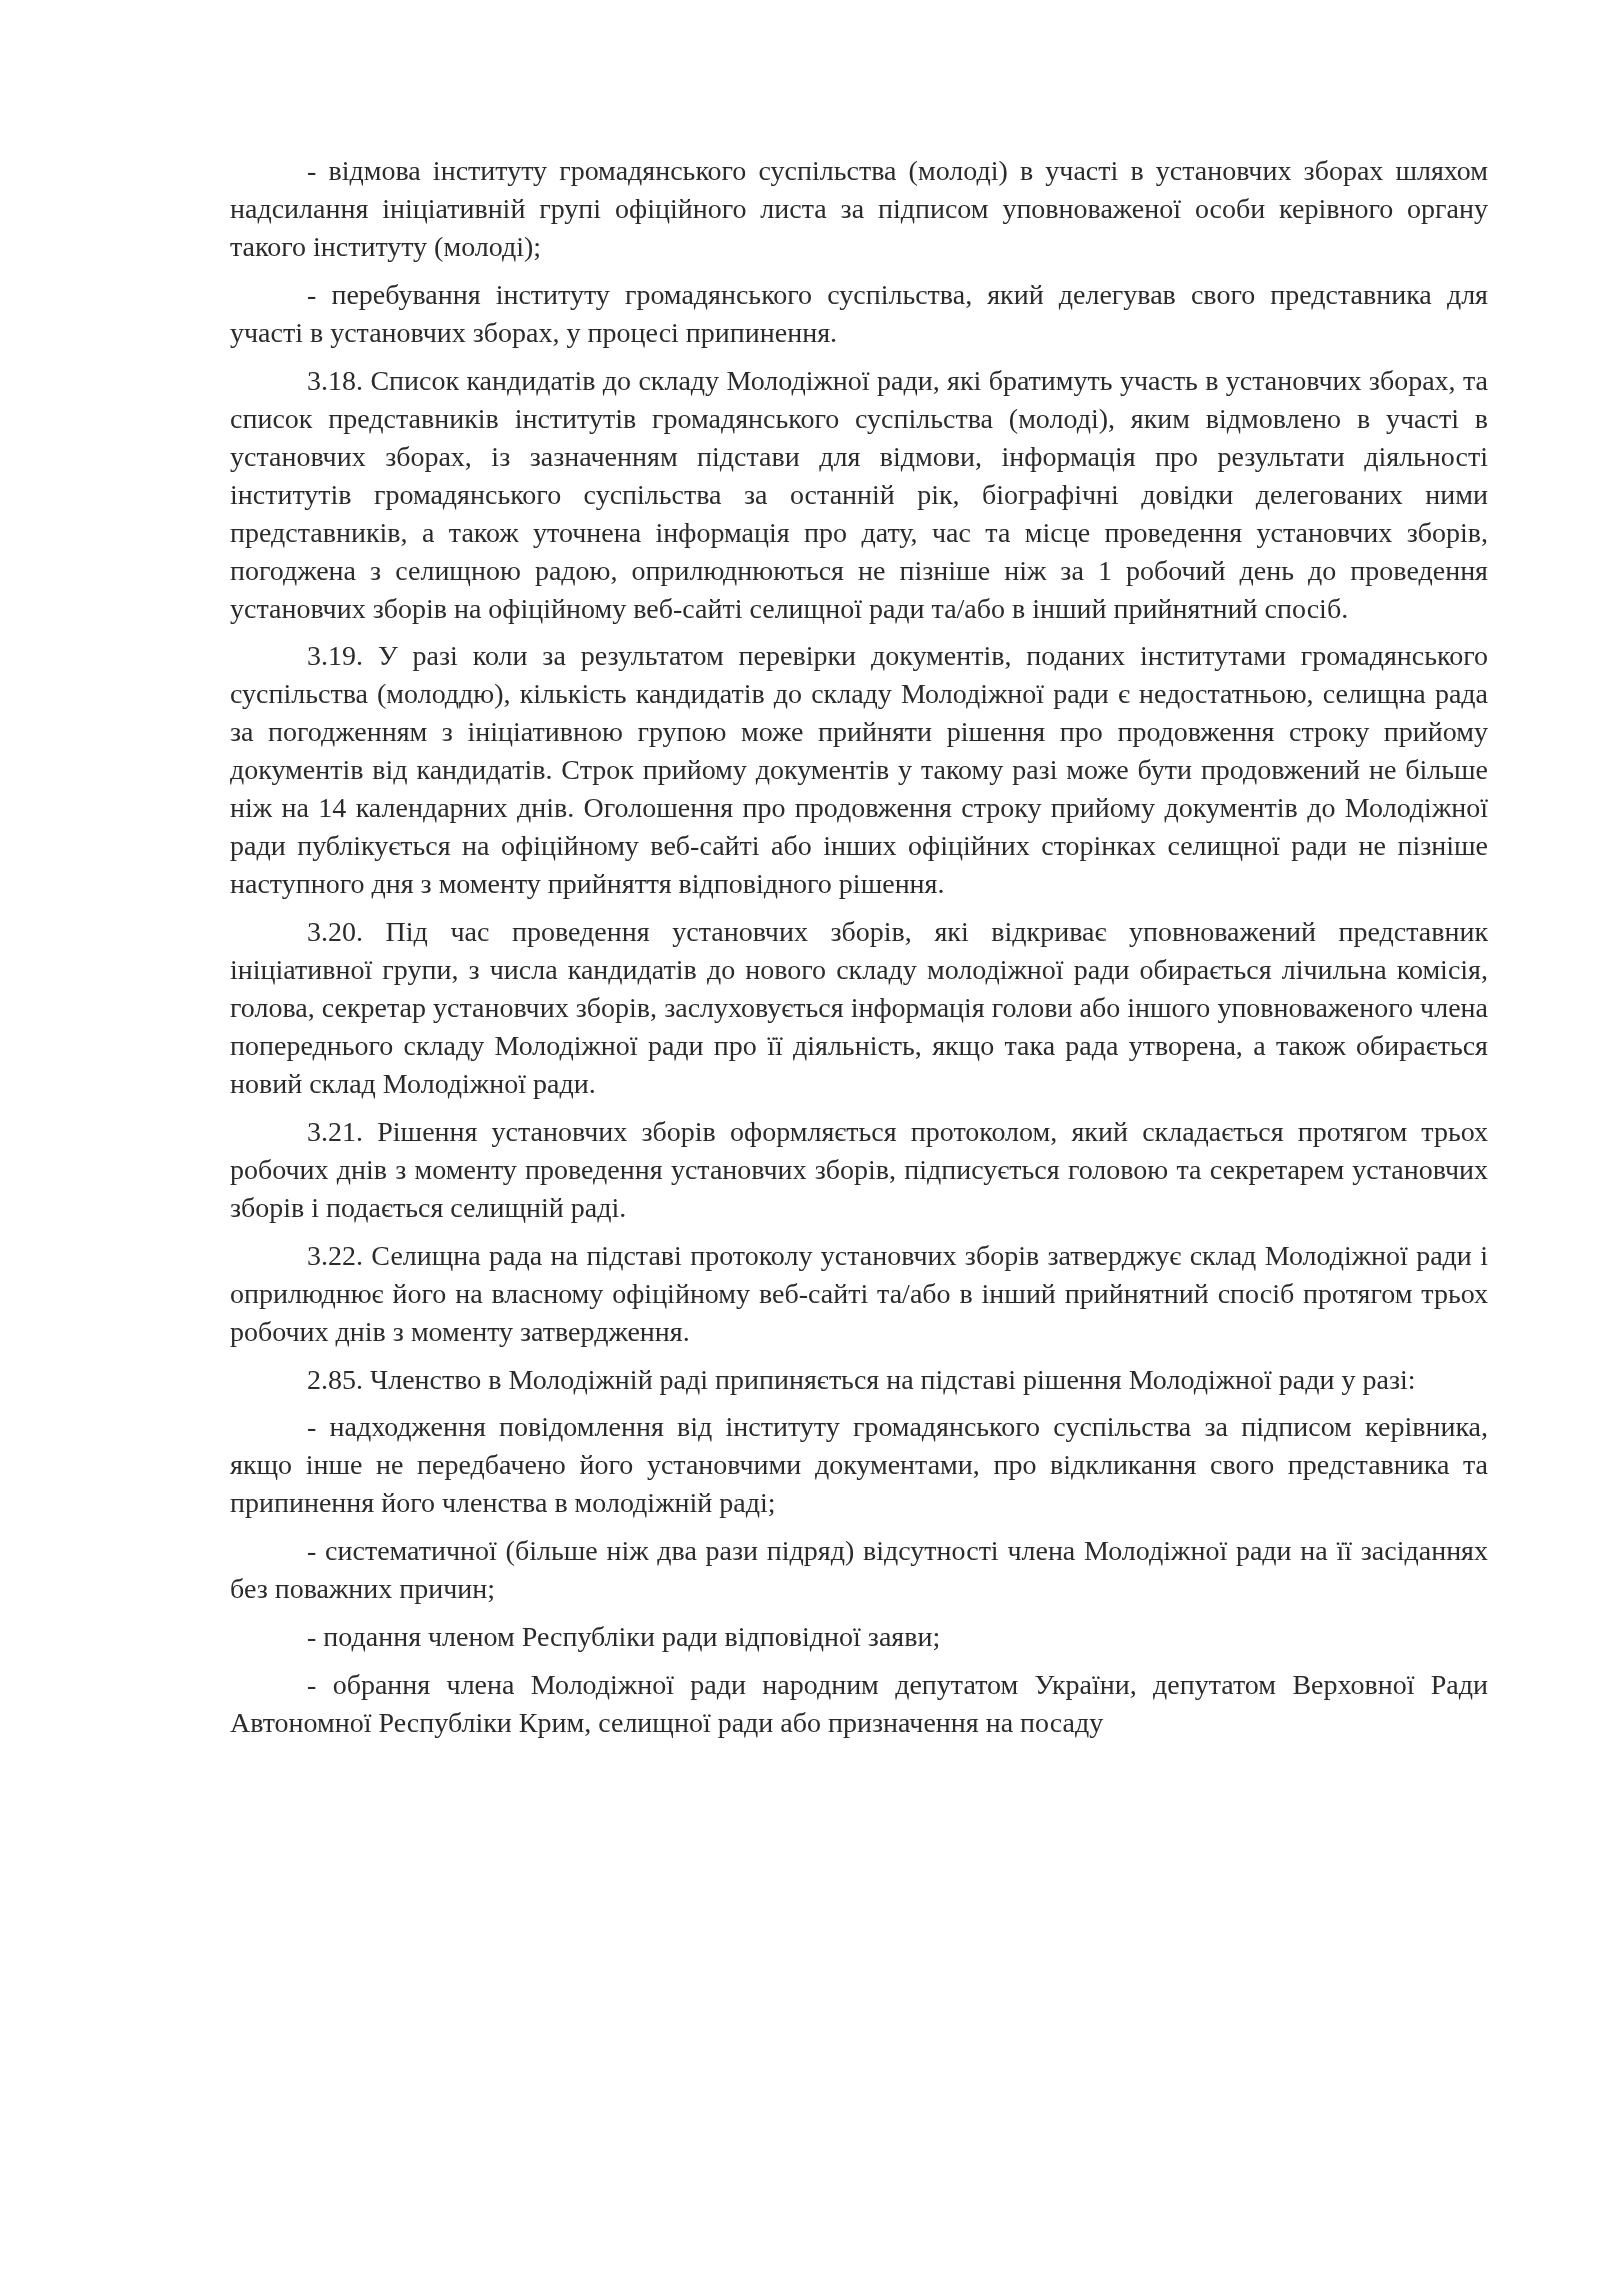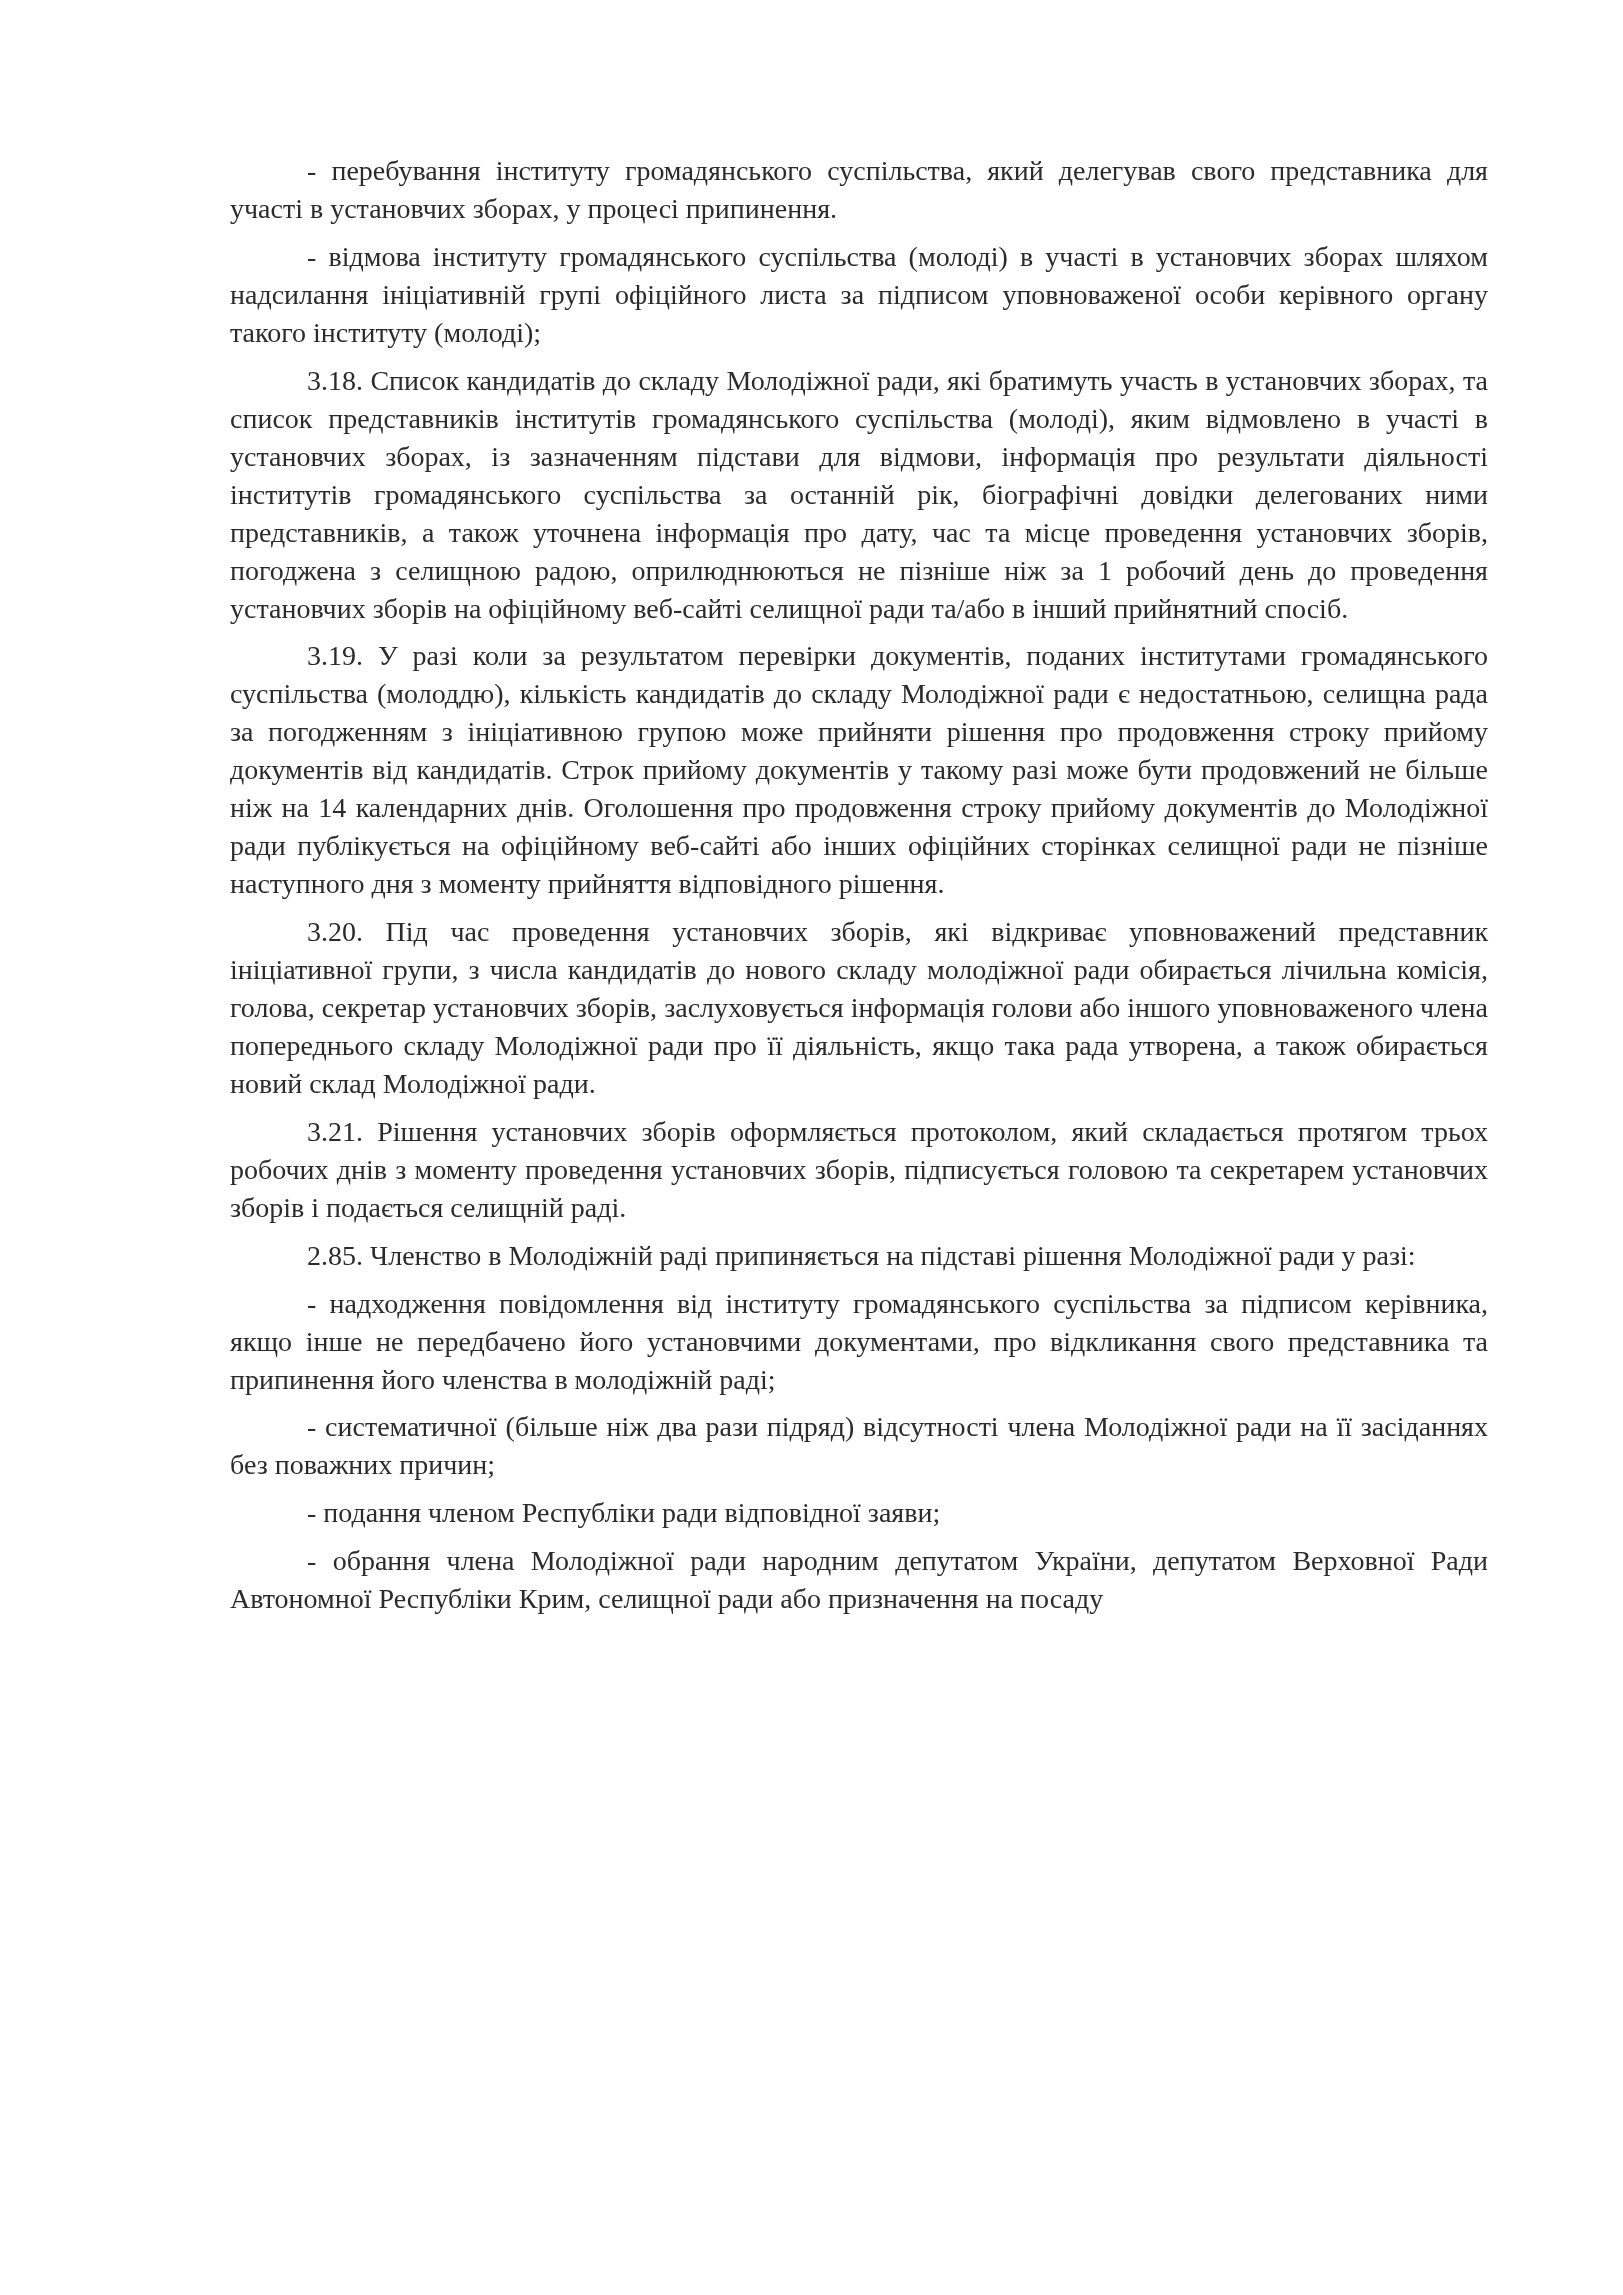--- a/index.html
+++ b/index.html
@@ -18,25 +18,26 @@
   .para {
     margin: 0 0 9.8px 0;
     text-indent: 77px;
     text-align: justify;
   }
 </style>
 </head>
 <body>
 
 <div class="page">
+  <p class="para">- відмова інституту громадянського суспільства (молоді) в участі в установчих зборах шляхом надсилання ініціативній групі офіційного листа за підписом уповноваженої особи керівного органу такого інституту (молоді);</p>
   <p class="para">- перебування інституту громадянського суспільства, який делегував свого представника для участі в установчих зборах, у процесі припинення.</p>
-  <p class="para">- відмова інституту громадянського суспільства (молоді) в участі в установчих зборах шляхом надсилання ініціативній групі офіційного листа за підписом уповноваженої особи керівного органу такого інституту (молоді);</p>
   <p class="para">3.18. Список кандидатів до складу Молодіжної ради, які братимуть участь в установчих зборах, та список представників інститутів громадянського суспільства (молоді), яким відмовлено в участі в установчих зборах, із зазначенням підстави для відмови, інформація про результати діяльності інститутів громадянського суспільства за останній рік, біографічні довідки делегованих ними представників, а також уточнена інформація про дату, час та місце проведення установчих зборів, погоджена з селищною радою, оприлюднюються не пізніше ніж за 1 робочий день до проведення установчих зборів на офіційному веб-сайті селищної ради та/або в інший прийнятний спосіб.</p>
   <p class="para">3.19. У разі коли за результатом перевірки документів, поданих інститутами громадянського суспільства (молоддю), кількість кандидатів до складу Молодіжної ради є недостатньою, селищна рада за погодженням з ініціативною групою може прийняти рішення про продовження строку прийому документів від кандидатів. Строк прийому документів у такому разі може бути продовжений не більше ніж на 14 календарних днів. Оголошення про продовження строку прийому документів до Молодіжної ради публікується на офіційному веб-сайті або інших офіційних сторінках селищної ради не пізніше наступного дня з моменту прийняття відповідного рішення.</p>
   <p class="para">3.20. Під час проведення установчих зборів, які відкриває уповноважений представник ініціативної групи, з числа кандидатів до нового складу молодіжної ради обирається лічильна комісія, голова, секретар установчих зборів, заслуховується інформація голови або іншого уповноваженого члена попереднього складу Молодіжної ради про її діяльність, якщо така рада утворена, а також обирається новий склад Молодіжної ради.</p>
   <p class="para">3.21. Рішення установчих зборів оформляється протоколом, який складається протягом трьох робочих днів з моменту проведення установчих зборів, підписується головою та секретарем установчих зборів і подається селищній раді.</p>
+  <p class="para">3.22. Селищна рада на підставі протоколу установчих зборів затверджує склад Молодіжної ради і оприлюднює його на власному офіційному веб-сайті та/або в інший прийнятний спосіб протягом трьох робочих днів з моменту затвердження.</p>
   <p class="para">2.85. Членство в Молодіжній раді припиняється на підставі рішення Молодіжної ради у разі:</p>
   <p class="para">- надходження повідомлення від інституту громадянського суспільства за підписом керівника, якщо інше не передбачено його установчими документами, про відкликання свого представника та припинення його членства в молодіжній раді;</p>
   <p class="para">- систематичної (більше ніж два рази підряд) відсутності члена Молодіжної ради на її засіданнях без поважних причин;</p>
   <p class="para">- подання членом Республіки ради відповідної заяви;</p>
   <p class="para">- обрання члена Молодіжної ради народним депутатом України, депутатом Верховної Ради Автономної Республіки Крим, селищної ради або призначення на посаду</p>
 </div>
 
 
 </body></html>

